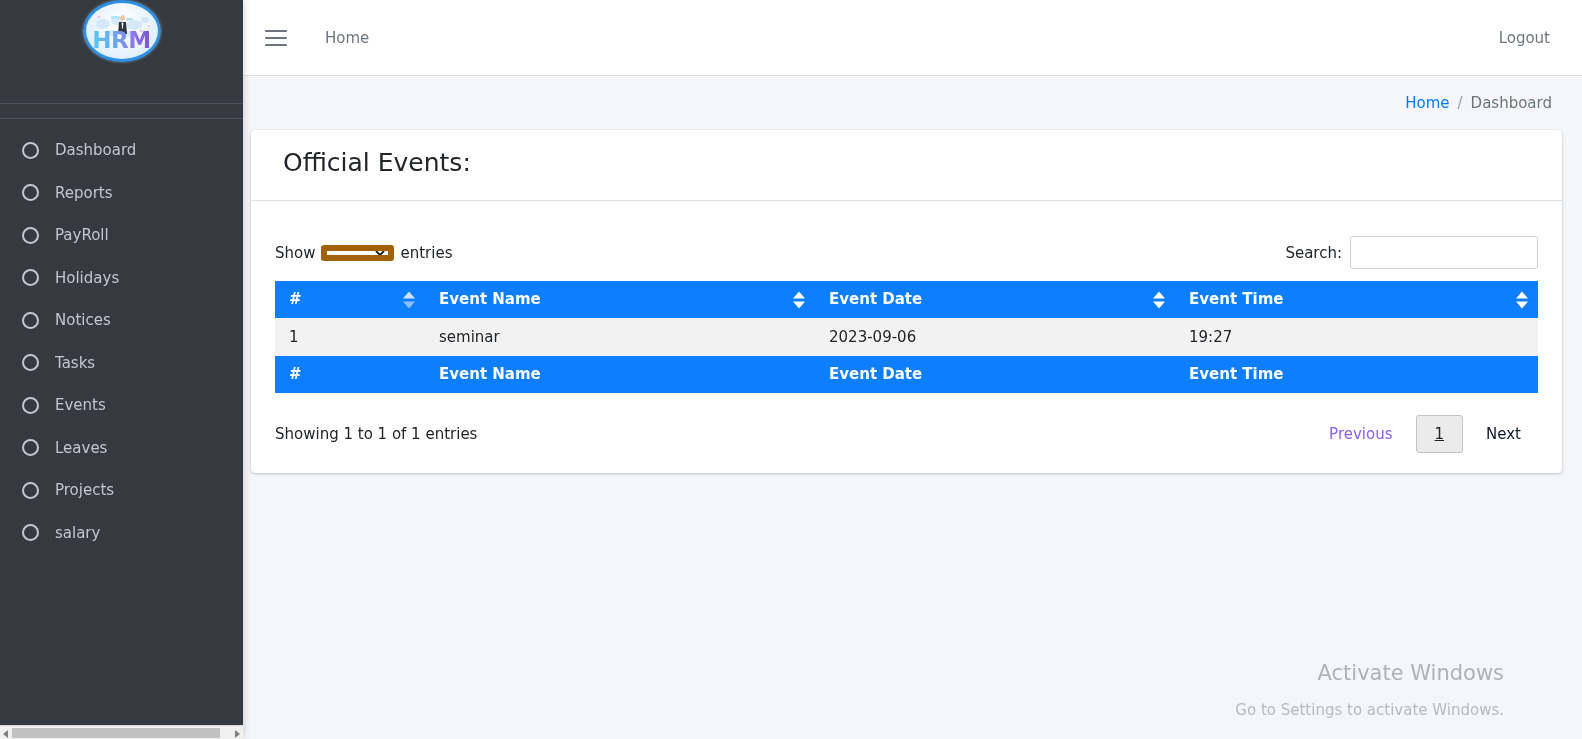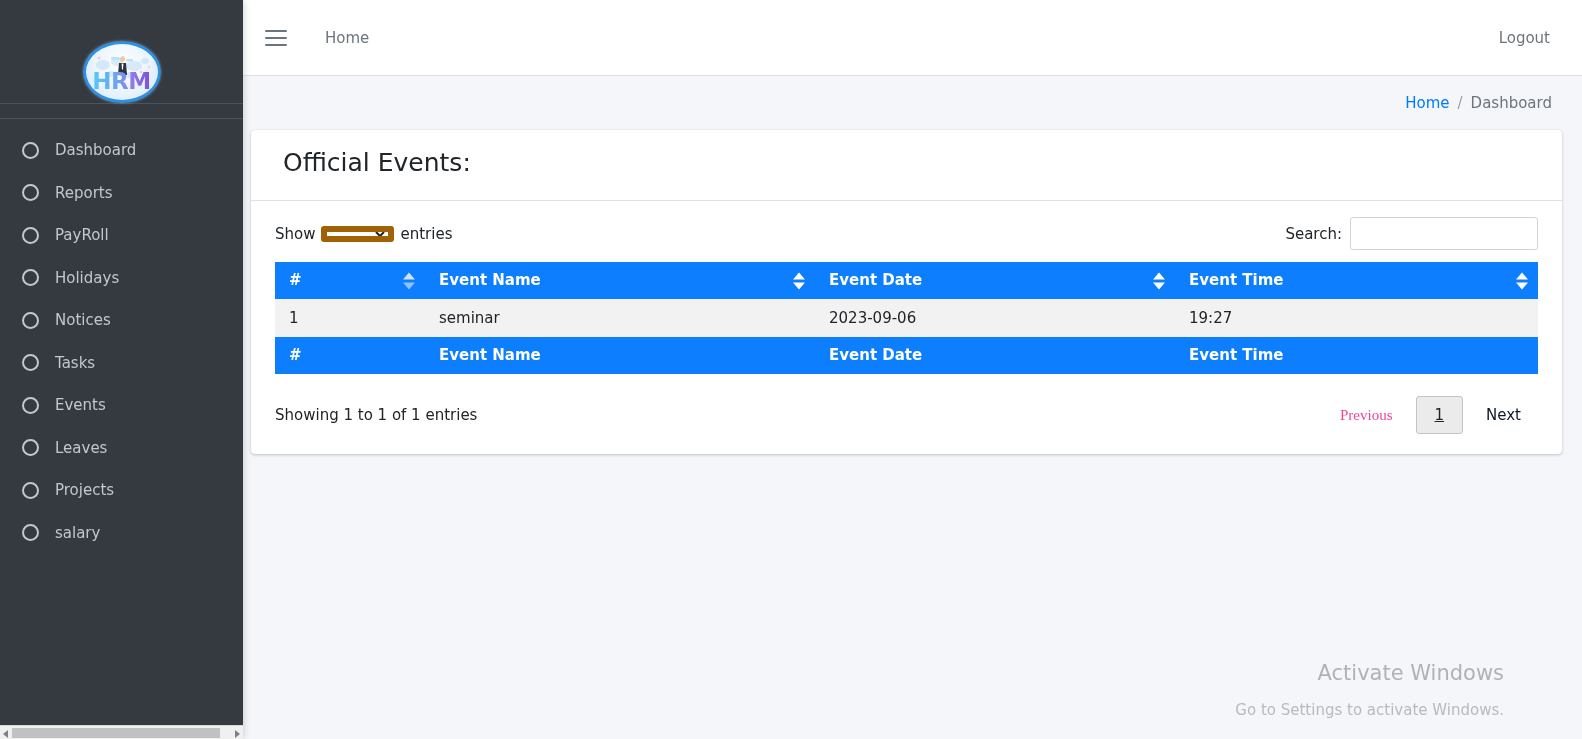--- a/index.html
+++ b/index.html
@@ -20,21 +20,21 @@
     height: 739px;
     background: #343a40;
     color: #c2c7d0;
     position: relative;
     z-index: 5;
     box-shadow: 0 0 8px rgba(0,0,0,.2);
   }
   .brand {
     height: 104px;
     display: flex;
-    align-items: flex-end;
+    align-items: flex-start;
     justify-content: center;
     border-bottom: 1px solid #4b545c;
   }
   .logo-oval {
     width: 78px; height: 62px;
     border-radius: 50%;
     background:
       radial-gradient(circle at 50% 38%, #ffffff 0%, #eaf4fd 55%, #dbeefb 75%, #ffffff 100%);
     border: 3px solid #2f8fe0;
     position: relative;
@@ -202,20 +202,21 @@
     display: flex;
     align-items: center;
     justify-content: space-between;
     margin-bottom: 12px;
   }
   .dt-length, .dt-filter {
     font-size: 15px;
     color: #212529;
     display: flex;
     align-items: center;
+    margin-top: 19px;
   }
   .dt-length select {
     margin: 0 6px;
     height: 14px;
     padding: 2px 4px 2px 8px;
     font-size: 15px;
     font-family: "DejaVu Sans", "Liberation Sans", sans-serif;
     border: 6px solid #a16207;
     border-radius: 3px;
     background: #fff;
@@ -298,21 +299,21 @@
   .paginate { display: flex; align-items: center; }
   .pg-btn {
     color: #0f172a;
     padding: 9px 16px;
     cursor: pointer;
     text-decoration: none;
     border: 1px solid transparent;
     border-radius: 3px;
     font-size: 15px;
   }
-  .pg-btn.disabled { color: #ec4899; cursor: default; font-family: Liberation Serif, serif; }
+  .pg-btn.disabled { color: #8b5cf6; cursor: default; }
   .pg-num {
     color: #212529;
     background: #ebebeb;
     border: 1px solid #c3c3c3;
     border-radius: 3px;
     padding: 9px 18px;
     margin: 0 6px;
     cursor: pointer;
     font-size: 15px;
   }

